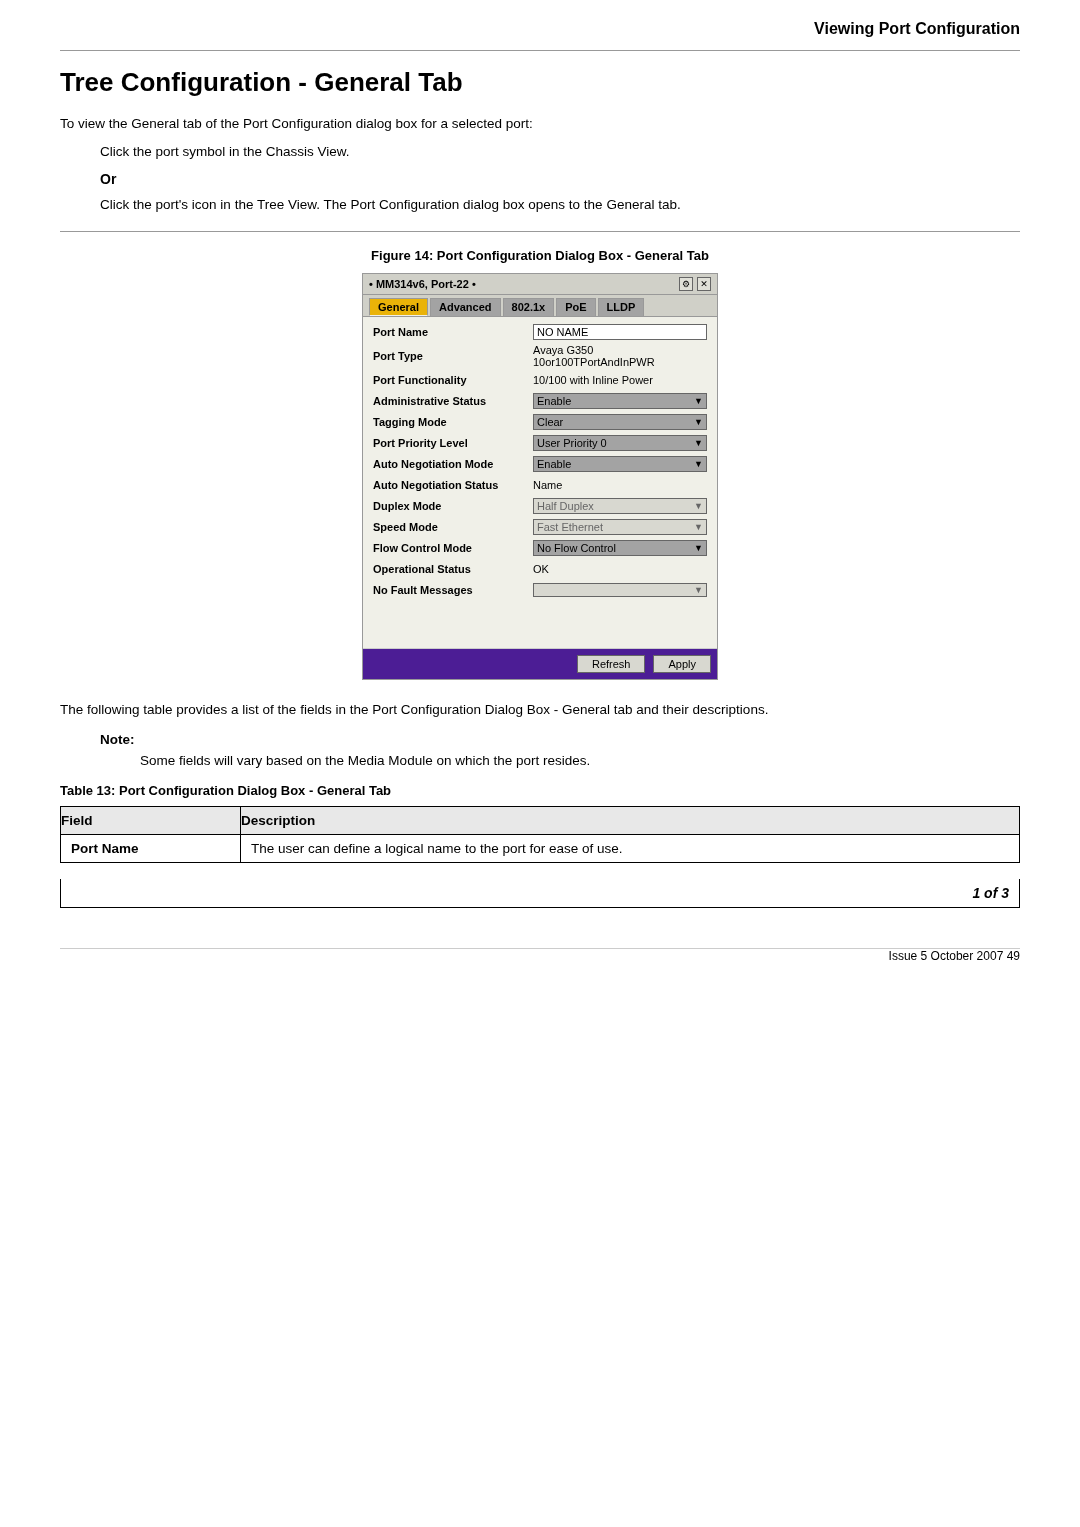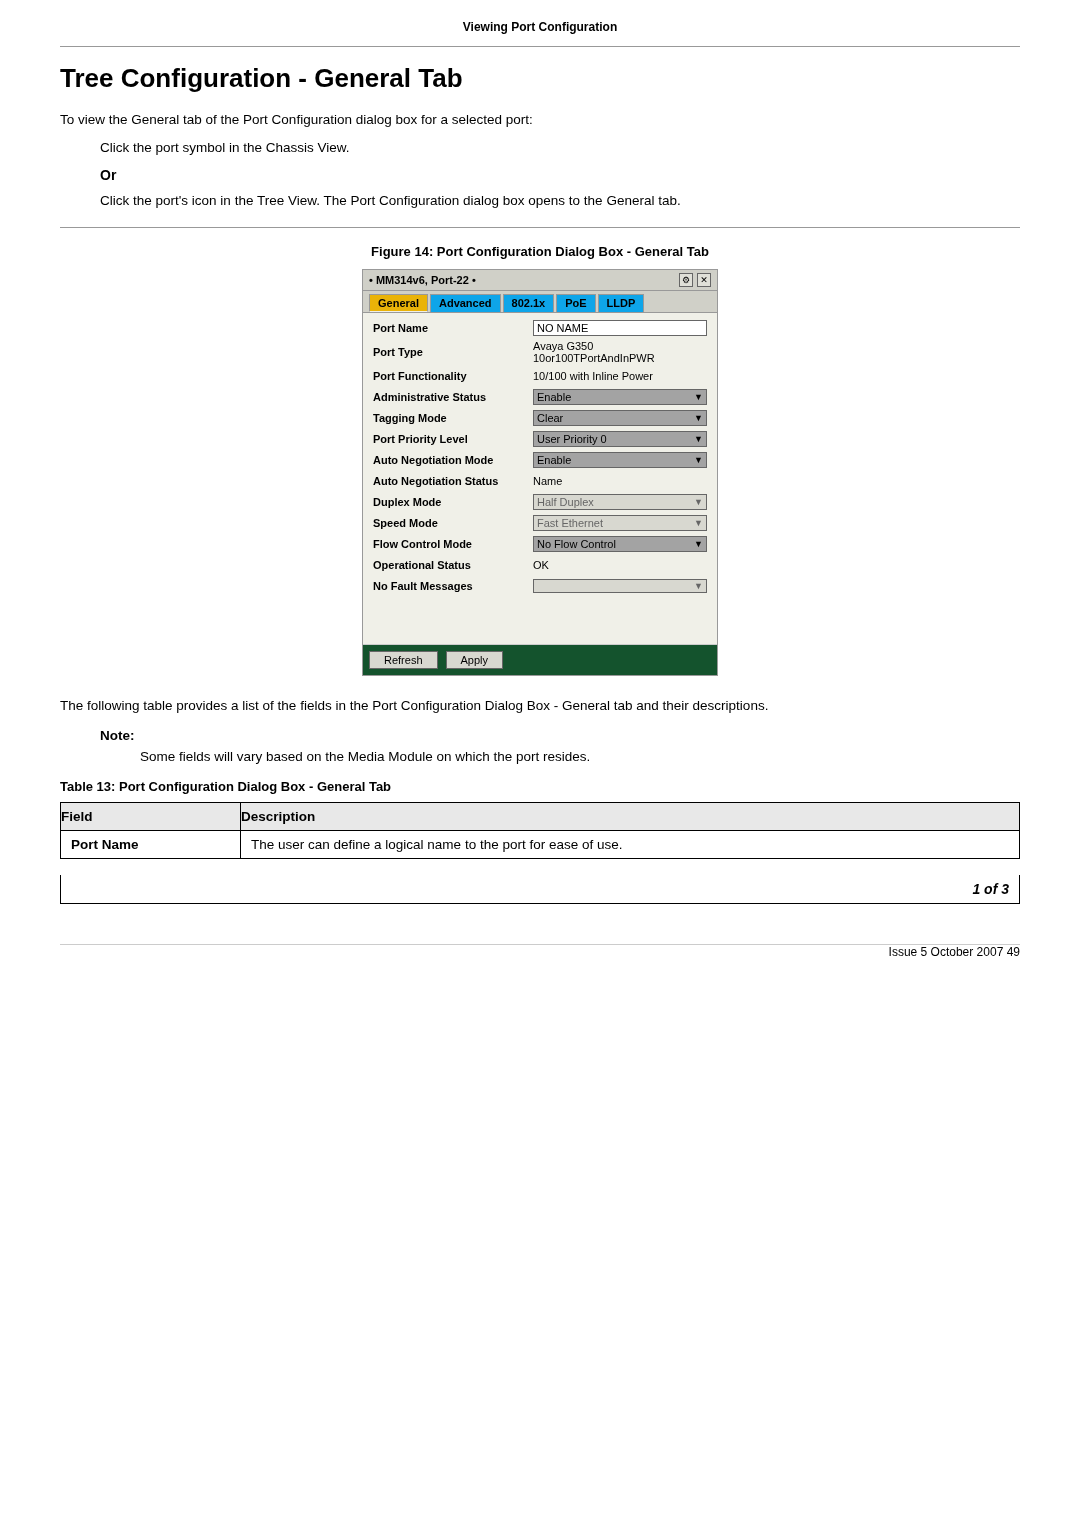--- a/index.html
+++ b/index.html
@@ -15,22 +15,22 @@
 
     .page-container {
       width: 1080px;
       min-height: 1527px;
       padding: 20px 60px 40px 60px;
       position: relative;
     }
 
     
     .page-header {
-      text-align: center;
-      font-size: 12px;
+      text-align: right;
+      font-size: 16px;
       font-weight: bold;
       margin-bottom: 8px;
       padding-bottom: 4px;
     }
 
     
     .top-rule {
       border: none;
       border-top: 1px solid #999;
       margin-bottom: 16px;
@@ -130,21 +130,21 @@
       background: #d0d0c8;
       border-bottom: 1px solid #999;
       padding: 3px 6px 0 6px;
       gap: 2px;
     }
 
     .tab {
       padding: 2px 8px;
       border: 1px solid #999;
       border-bottom: none;
-      background: #0ea5e9;
+      background: #a3a3a3;
       font-size: 11px;
       font-weight: bold;
       cursor: pointer;
     }
 
     .tab.active {
       background: #eab308;
       border-bottom: 1px solid #f0f0e8;
       z-index: 1;
     }
@@ -203,25 +203,25 @@
       color: #666;
     }
 
     .dialog-spacer {
       height: 40px;
     }
 
     
     .dialog-buttons {
       display: flex;
-      justify-content: flex-start;
+      justify-content: flex-end;
       gap: 8px;
       padding: 6px;
       border-top: 1px solid #ccc;
-      background: #14532d;
+      background: #4c1d95;
     }
 
     .dialog-btn {
       padding: 2px 14px;
       border: 1px solid #666;
       background: #d8d8d0;
       font-size: 11px;
       cursor: pointer;
       font-weight: normal;
     }

